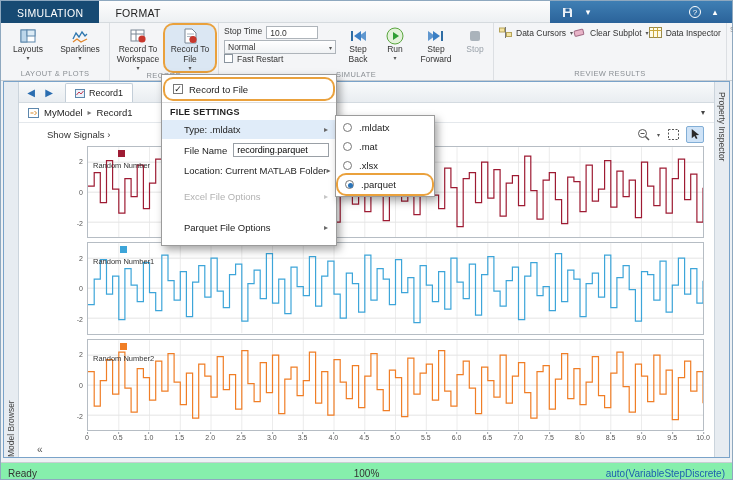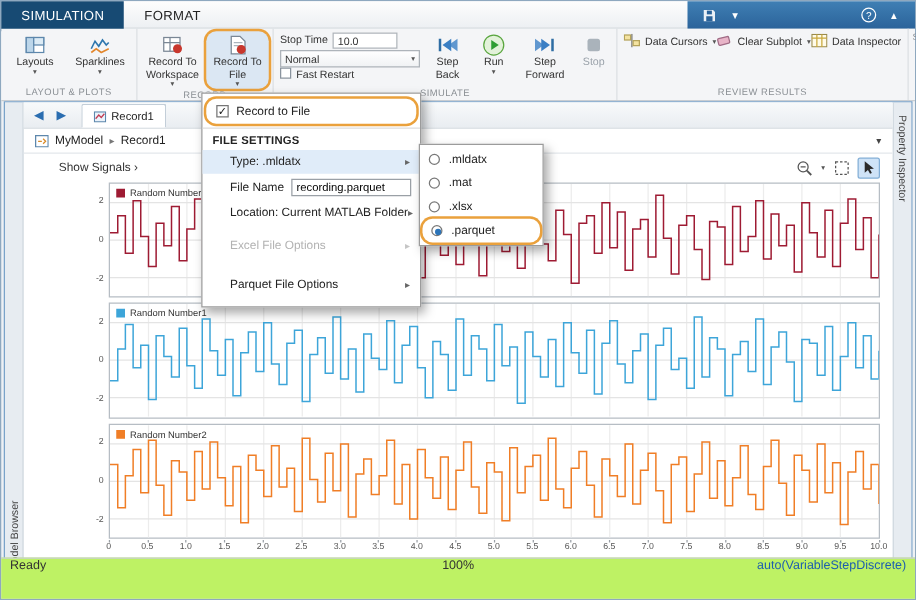--- a/index.html
+++ b/index.html
@@ -72,30 +72,30 @@
 .toolbtn{width:18px;height:17px;display:flex;align-items:center;justify-content:center;border-radius:2px;}
 .toolbtn.active{background:#cfe3f7;border:1px solid #82aed6;}
 .tcaret{font-size:6px;color:#555;}
 .plotwrap{flex:1;display:flex;flex-direction:column;padding:1px 10px 0 48px;gap:4px;min-height:0;}
 .plotrow{flex:1;display:flex;min-height:0;}
 .ylabels{width:20px;position:relative;font-size:7px;color:#555;flex:none;}
 .ylabels span{position:absolute;right:4px;transform:translateY(-50%);}
 .yl0{top:16.7%;} .yl1{top:50%;} .yl2{top:83.3%;}
 .plotbox{flex:1;position:relative;border:1px solid #b6bdc4;background:#fff;min-width:0;}
 .plotbox svg{position:absolute;inset:0;width:100%;height:100%;}
-.legend{position:absolute;top:3px;left:5px;display:flex;align-items:center;gap:4px;font-size:7.5px;color:#333;z-index:5;}
+.legend{position:absolute;top:3px;left:5px;display:flex;align-items:center;gap:4px;font-size:7.5px;color:#333;z-index:5;flex-direction:column;}
 .swatch{width:7px;height:7px;flex:none;}
 .xaxisrow{height:12px;position:relative;margin:1px 11px 0 68px;font-size:7px;color:#555;flex:none;}
 .xaxisrow span{position:absolute;top:2px;transform:translateX(-50%);}
 .xaxisrow span::before{content:'';position:absolute;left:50%;top:-2px;width:1px;height:2px;background:#9aa0a6;}
 .bottomrow{height:13px;display:flex;align-items:center;padding:0 8px 2px 18px;flex:none;}
 .collapse{font-size:10px;color:#555;line-height:1;}
 
 
-.statusbar{position:absolute;left:0;right:0;bottom:0;height:33px;background:#bef264;border-top:1px solid #c9ced3;display:flex;align-items:flex-start;font-size:10px;color:#333;padding:0 7px;}
+.statusbar{position:absolute;left:0;right:0;bottom:0;height:17px;background:#86efac;border-top:1px solid #c9ced3;display:flex;align-items:flex-end;font-size:10px;color:#333;padding:0 7px;}
 .statuscenter{position:absolute;left:50%;transform:translateX(-50%);}
 .statusright{margin-left:auto;color:#1d5fae;}
 svg{display:block;}
 </style>
 </head>
 <body>
 
 <div class="app">
 
   <div class="tabrow">

